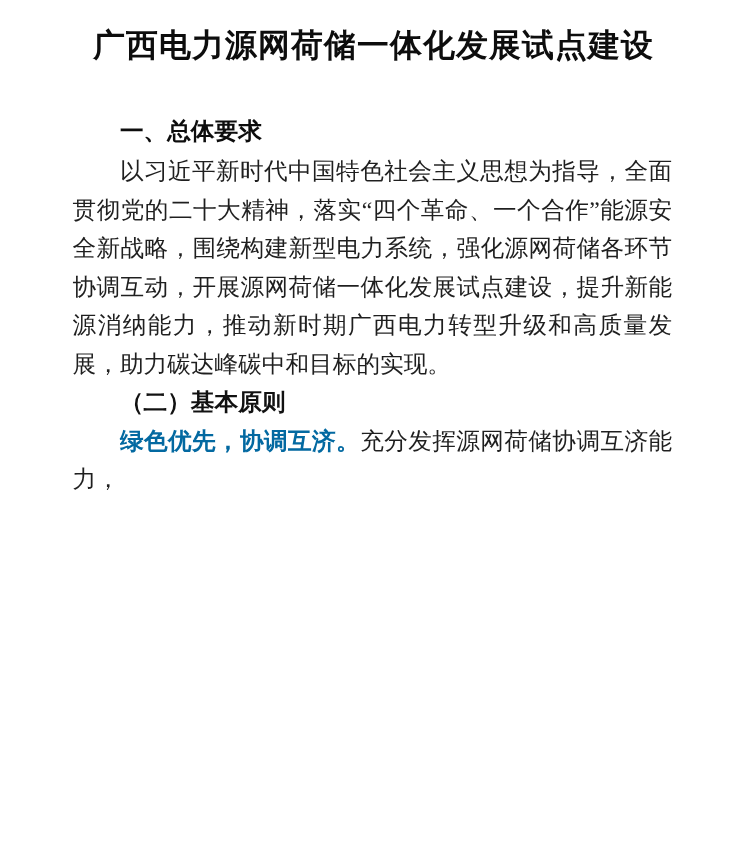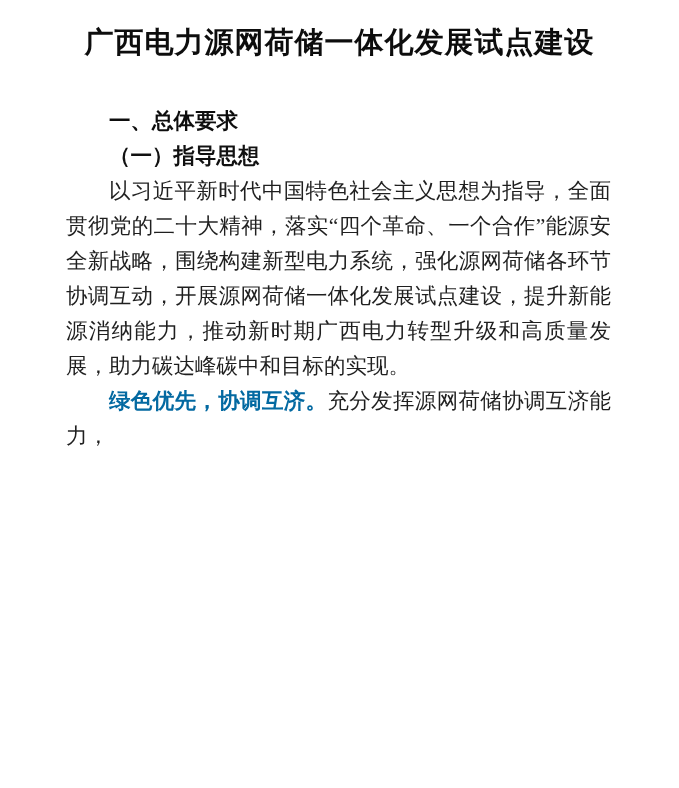--- a/index.html
+++ b/index.html
@@ -48,21 +48,21 @@
     margin: 0;
     text-indent: 2em;
   }
   .h-sec {
     margin: 0;
     font-size: 21.5px;
     line-height: 35px;
     text-indent: 2em;
     font-weight: bold;
     color: #0d0d0d;
-    font-family: Liberation Sans, sans-serif;
+    font-family: Liberation Mono, monospace;
   }
   .h-sub {
     margin: 0;
     font-size: 21.5px;
     line-height: 35px;
     text-indent: 2em;
     font-weight: bold;
     color: #111111;
     font-family: "Liberation Serif", "DejaVu Serif", serif;
   }
@@ -79,21 +79,21 @@
   <h1 class="title">
     <span class="title-line">广西电力源网荷储一体化发展试点建设</span>
   </h1>
 
 
   <div class="doc-body">
 
 
     <h2 class="h-sec">一、总体要求</h2>
 
-    <h3 class="h-sub">（一）指导思想</h3>
 
     <p class="para">以习近平新时代中国特色社会主义思想为指导，全面贯彻党的二十大精神，落实“四个革命、一个合作”能源安全新战略，围绕构建新型电力系统，强化源网荷储各环节协调互动，开展源网荷储一体化发展试点建设，提升新能源消纳能力，推动新时期广西电力转型升级和高质量发展，助力碳达峰碳中和目标的实现。</p>
 
+    <h3 class="h-sub">（二）基本原则</h3>
 
     <p class="para"><span class="lead-bold">绿色优先，协调互济。</span><span>充分发挥源网荷储协调互济能力，</span></p>
 
   </div>
 </div>
 
 </body></html>

